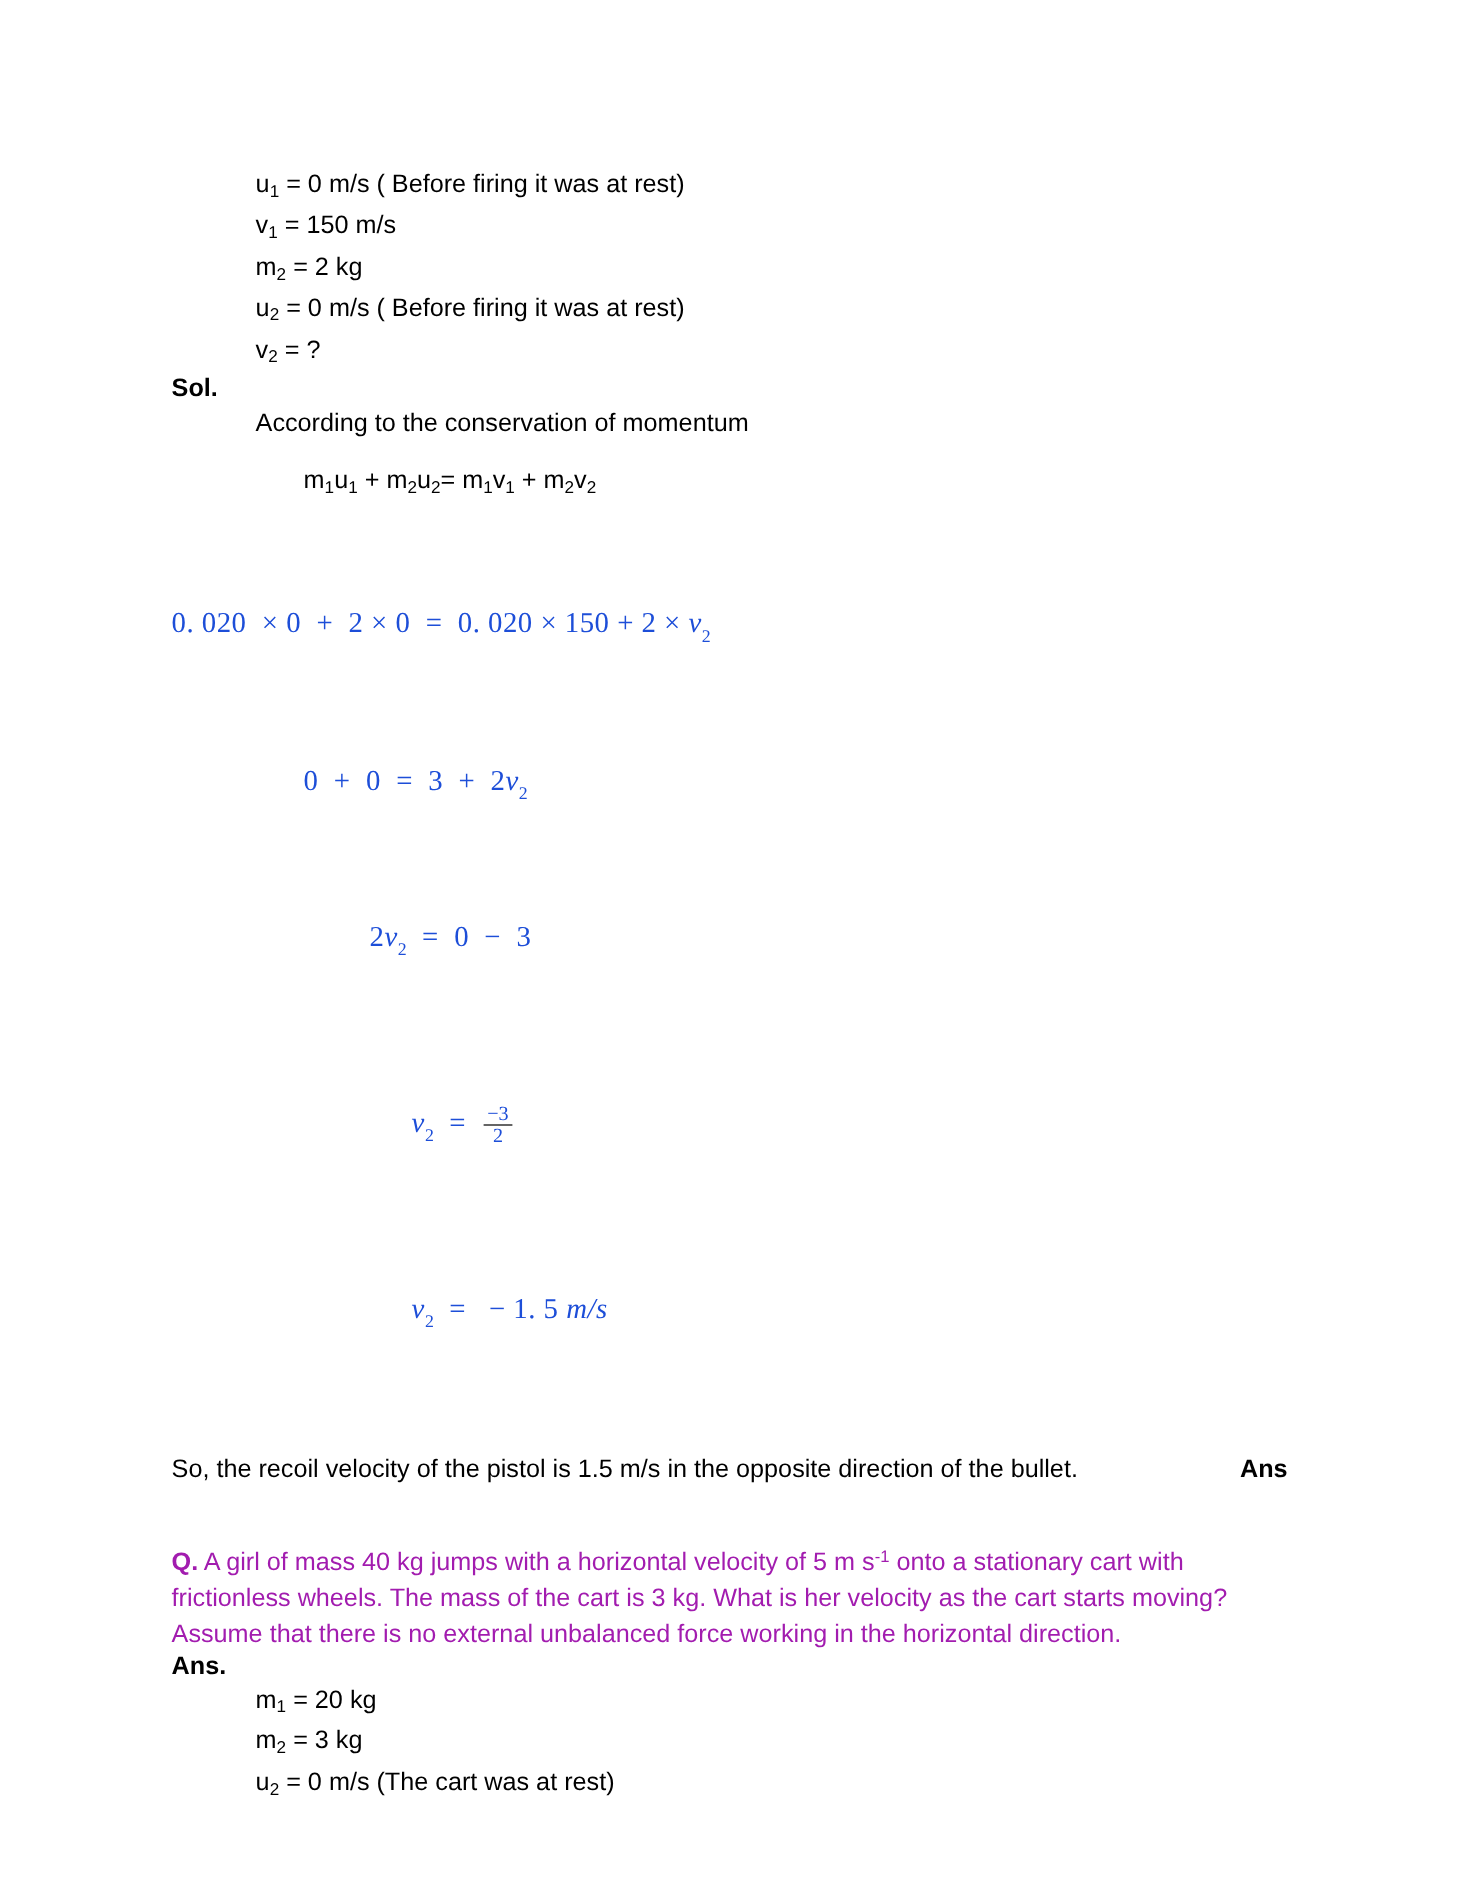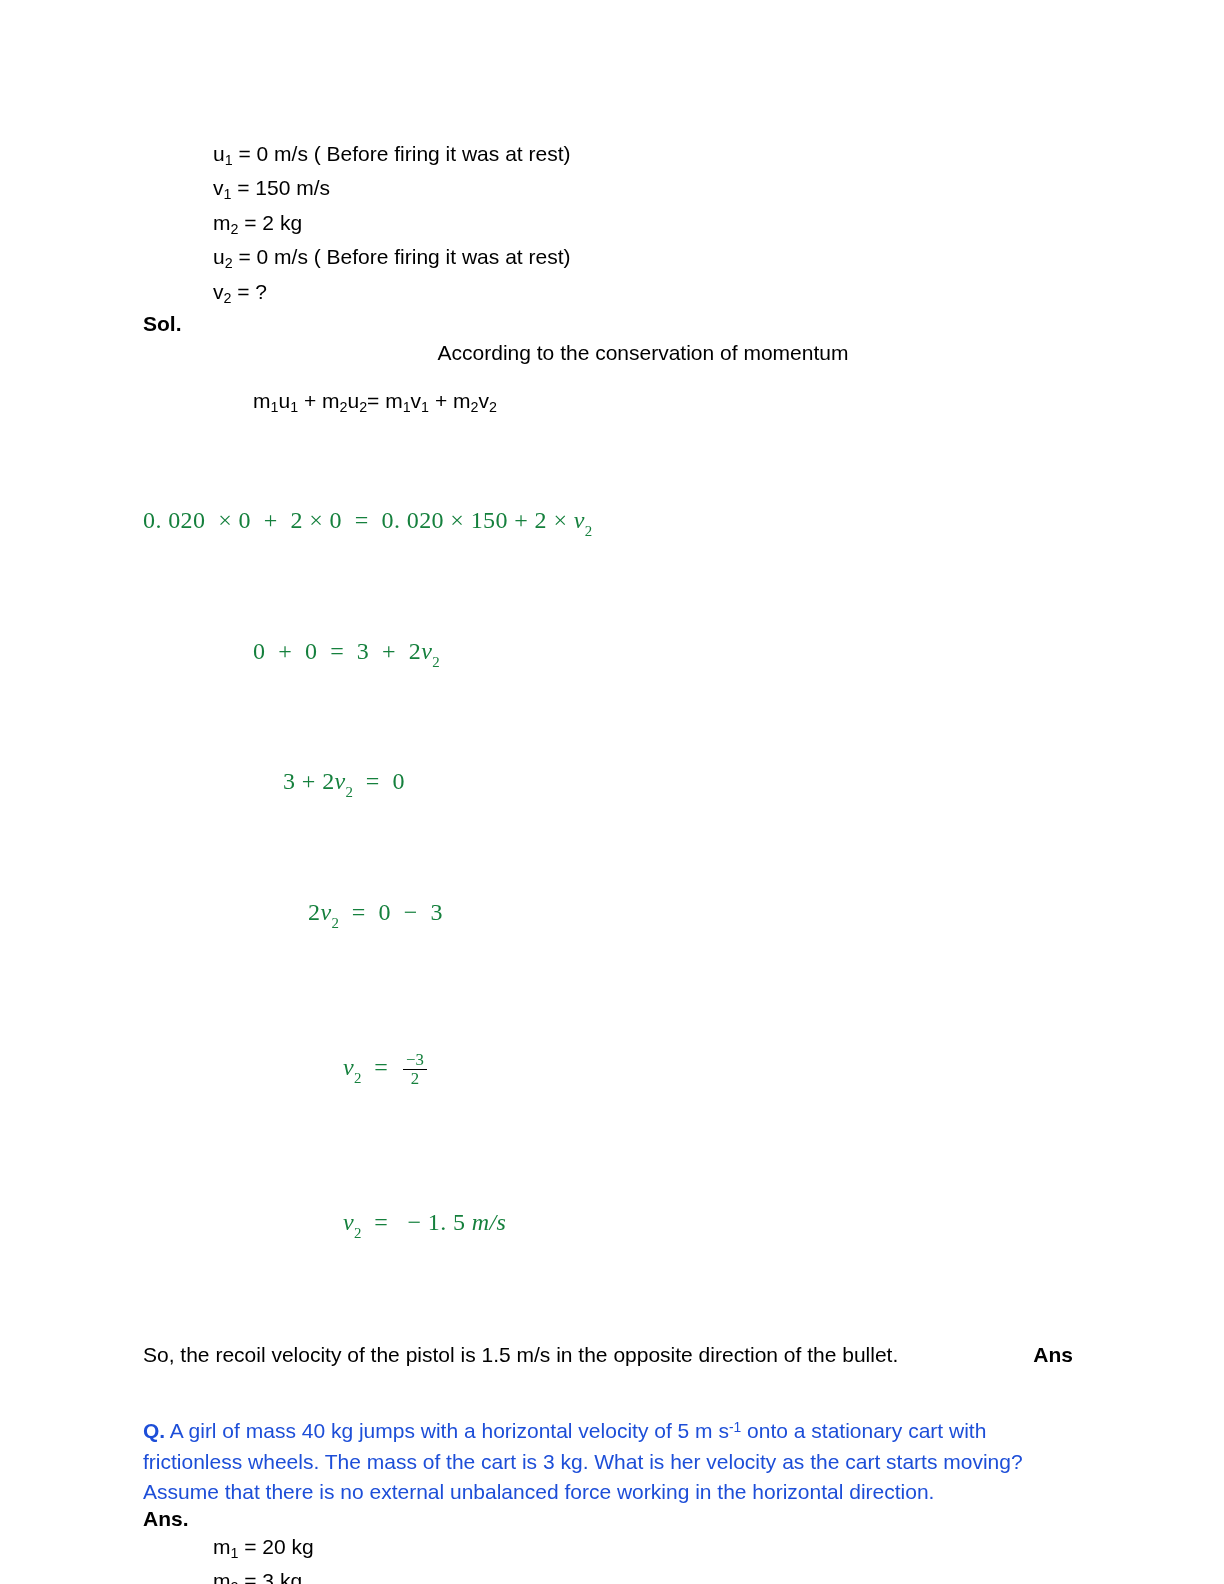--- a/index.html
+++ b/index.html
@@ -36,21 +36,21 @@
   .sans {
     font-family: "Liberation Sans", sans-serif;
     font-size: 21px;
     line-height: 28.5px;
     color: #000;
   }
   .para {
     font-family: "Liberation Sans", sans-serif;
     font-size: 21px;
     line-height: 30px;
-    color: #1d4ed8;
+    color: #a21caf;
     text-align: left;
   }
   .indent {
     margin-left: 70px;
   }
   .bold-ul {
     font-weight: bold;
     font-family: "Liberation Sans", sans-serif;
     font-size: 21px;
   }
@@ -59,21 +59,21 @@
   sup { font-size: 0.66em; vertical-align: 0.45em; }
   .spacer-lg { height: 42px; }
 
   
   .math {
     font-family: "Liberation Serif", serif;
     font-size: 24px;
     line-height: 40px;
     letter-spacing: 0.4px;
     white-space: pre;
-    color: #15803d;
+    color: #1d4ed8;
   }
   .math .it {
     font-style: italic;
   }
   .math sub {
     font-size: 0.62em;
     vertical-align: -0.52em;
     letter-spacing: 0;
   }
   .frac {
@@ -132,30 +132,29 @@
       <div>
         <span>u</span><sub>2</sub><span> = 0 m/s  ( Before firing it was at rest)</span>
       </div>
       <div>
         <span>v</span><sub>2</sub><span> = ?</span>
       </div>
     </div>
 
     <div class="bold-ul">Sol.</div>
 
-    <div class="sans indent" style="margin-top:3px;text-align:center;">According to the conservation of momentum</div>
+    <div class="sans indent" style="margin-top:3px;">According to the conservation of momentum</div>
 
     <div class="sans" style="padding-left:110px; line-height:26px; margin-top:20px;">
       <span>m</span><sub>1</sub><span>u</span><sub>1</sub><span> + </span><span>m</span><sub>2</sub><span>u</span><sub>2</sub><span>= </span><span>m</span><sub>1</sub><span>v</span><sub>1</sub><span> + </span><span>m</span><sub>2</sub><span>v</span><sub>2</sub>
     </div>
 
     <div class="math">
       <div class="eq-row m-l0"><span>0. 020  × 0  +  2 × 0  =  0. 020 × 150 + 2 × </span><span class="it">v</span><sub>2</sub></div>
       <div class="eq-row m-l1"><span>0  +  0  =  3  +  2</span><span class="it">v</span><sub>2</sub></div>
-      <div class="eq-row m-l2"><span>3 + 2</span><span class="it">v</span><sub>2</sub><span>  =  0</span></div>
       <div class="eq-row m-l3"><span>2</span><span class="it">v</span><sub>2</sub><span>  =  0  −  3</span></div>
       <div class="eq-row m-l4"><span class="it">v</span><sub>2</sub><span>  =  </span><span class="frac"><span class="num">−3</span><span class="den">2</span></span></div>
       <div class="eq-row m-l4"><span class="it">v</span><sub>2</sub><span>  =   − 1. 5 </span><span class="it">m/s</span></div>
     </div>
 
     <div class="so-line" style="margin-top:8px;">
       <span>So, the recoil velocity of the pistol is 1.5 m/s in the opposite direction of the bullet.</span>
       <span class="ans-right bold-ul">Ans</span>
     </div>
 

